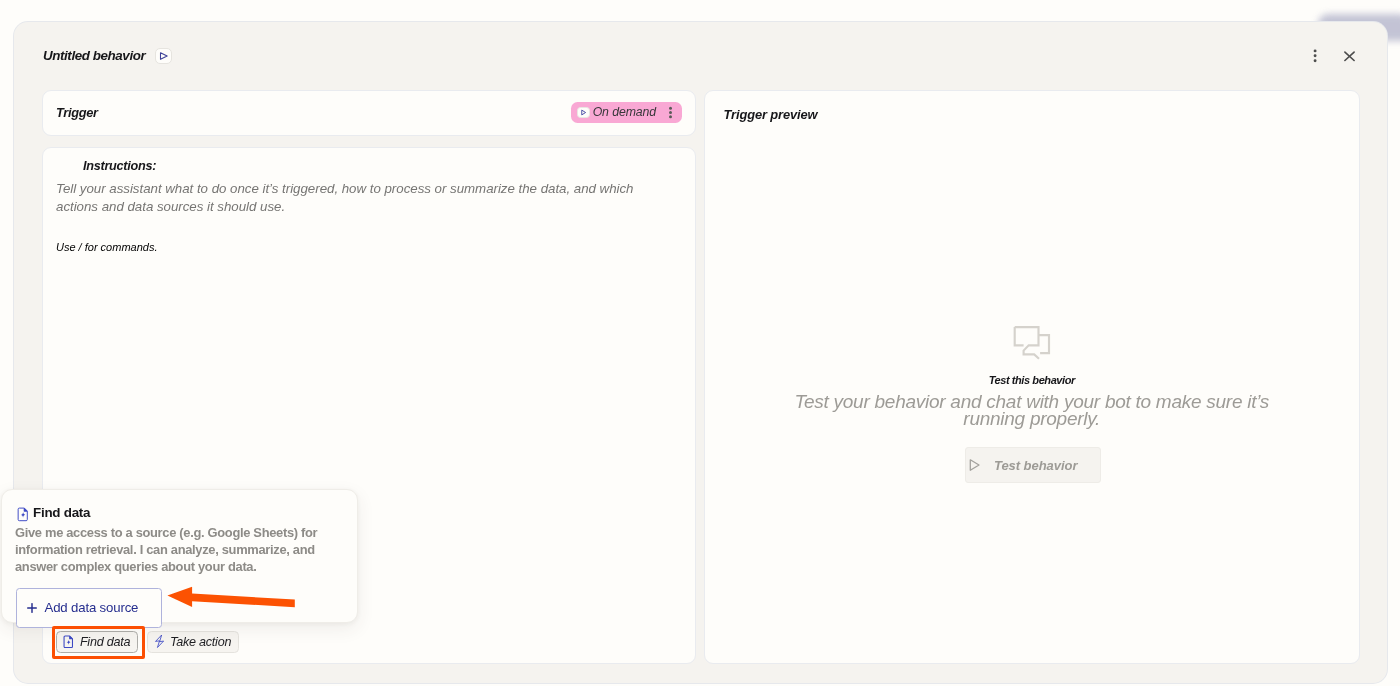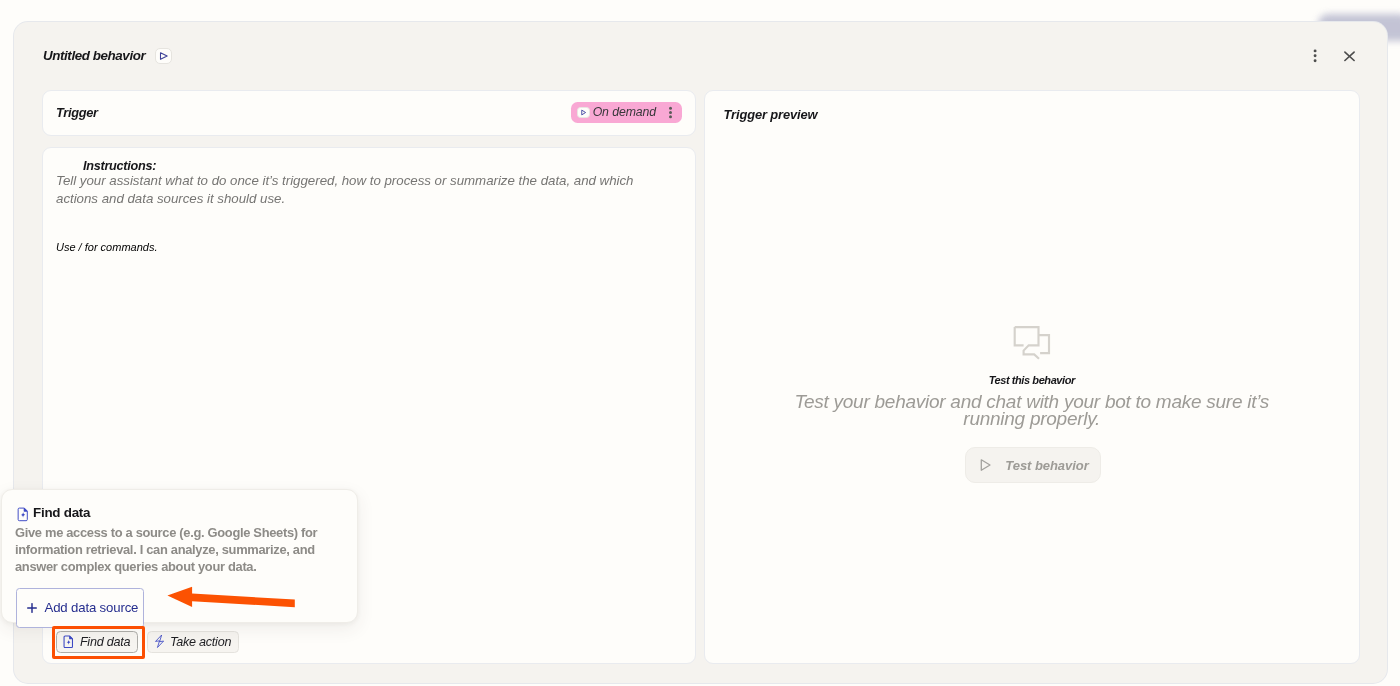--- a/index.html
+++ b/index.html
@@ -20,43 +20,43 @@
   .instr{top:124.5px;height:517px;}
   .rcard{position:absolute;left:690px;top:68px;width:655.5px;height:573.5px;background:#FEFDFA;border:1px solid #E9EBEF;border-radius:9px;}
 
   .trig-label{position:absolute;left:13.5px;top:12.5px;height:17px;line-height:17px;font-size:12.8px;font-weight:700;color:#17171a;letter-spacing:-0.3px;}
   .chip{position:absolute;right:12.5px;top:10.5px;height:21px;background:#f9a8d4;border-radius:6.5px;display:flex;align-items:center;padding:0 5px 0 6px;white-space:nowrap;}
   .chip-ico{width:12.5px;height:11px;background:#FEFDFA;border:1px solid #E9E7E2;border-radius:3.5px;display:flex;align-items:center;justify-content:center;margin-right:3px;flex:none;}
   .chip-txt{font-size:12.3px;color:#37373a;letter-spacing:-0.1px;}
   .chip-kebab{width:13px;height:13px;margin-left:8px;display:flex;align-items:center;justify-content:center;flex:none;}
 
   .instr-t{position:absolute;left:12.5px;top:10px;height:17px;line-height:17px;font-size:12.7px;font-weight:700;color:#17171a;letter-spacing:-0.28px;padding-left:28px;}
-  .instr-p{position:absolute;left:13.5px;top:24px;width:600px;font-size:13.3px;color:#767573;line-height:18.1px;letter-spacing:-0.02px;}
+  .instr-p{position:absolute;left:13.5px;top:32px;width:600px;font-size:13.3px;color:#767573;line-height:18.1px;letter-spacing:-0.02px;}
   .instr-p2{position:absolute;left:13.5px;top:90.6px;height:18px;line-height:18px;font-size:11px;color:#000000;white-space:nowrap;}
 
   .rc-t{position:absolute;left:18.5px;top:15px;height:17px;line-height:17px;font-size:12.9px;font-weight:700;color:#17171a;letter-spacing:-0.12px;}
   .empty{position:absolute;left:0;top:0;width:100%;text-align:center;}
   .emp-ico{position:absolute;left:0;top:233.5px;width:100%;display:flex;justify-content:center;}
   .emp-h{position:absolute;left:0;top:280.5px;width:100%;height:17px;line-height:17px;font-size:11px;font-weight:700;color:#17171a;letter-spacing:-0.42px;}
   .emp-p{position:absolute;left:0;top:301.5px;width:100%;font-size:19px;color:#9d9b96;line-height:17px;letter-spacing:-0.26px;}
-  .testbtn{position:absolute;left:260px;top:355.8px;width:136px;height:36.5px;background:#F5F3EF;border:1px solid #EEECE7;border-radius:10px;display:flex;align-items:center;justify-content:center;}
+  .testbtn{position:absolute;left:260px;top:355.8px;width:136px;height:36.5px;background:#F5F3EF;border:1px solid #EEECE7;border-radius:3px;display:flex;align-items:center;}
   .testbtn span{font-size:13px;color:#9d9b96;font-weight:600;letter-spacing:-0.05px;}
   .testbtn svg{margin-right:13px;margin-left:2px;}
 
   .actions{position:absolute;left:13.9px;top:483px;display:flex;gap:9.3px;}
   .abtn{height:22px;background:#F6F4F0;border:1px solid #E5E3DE;border-radius:4.5px;display:flex;align-items:center;padding:0 6.5px 0 6px;white-space:nowrap;}
   .abtn span{font-size:12.6px;color:#1f1f23;letter-spacing:-0.25px;}
   .abtn.active{border-color:#AEADA9;}
   .abtn svg{margin-right:5px;flex:none;}
 
   .pop{position:absolute;left:0.5px;top:489px;width:357.5px;height:133.5px;background:#FEFDFA;border:1px solid #EFEDE8;border-radius:11px;box-shadow:0 6px 18px rgba(60,55,45,.08),0 1px 4px rgba(60,55,45,.05);}
   .pop-ico{position:absolute;left:15px;top:16.5px;}
   .pop-h{position:absolute;left:31.5px;top:14px;height:17px;line-height:17px;font-size:13.4px;font-weight:700;color:#17171a;letter-spacing:-0.25px;white-space:nowrap;}
   .pop-p{position:absolute;left:13.5px;top:34px;width:331px;font-size:12.9px;color:#8d8b87;line-height:17px;letter-spacing:-0.31px;font-weight:bold;}
-  .pop-btn{position:absolute;left:14px;top:97.5px;height:40px;border:1px solid #AFB3DC;border-radius:3.5px;display:flex;align-items:center;padding:0 5px 0 10px;background:#FEFDFA;white-space:nowrap;}
+  .pop-btn{position:absolute;left:14px;top:97.5px;height:40px;border:1px solid #AFB3DC;border-radius:3.5px;display:flex;align-items:center;padding:0 23px 0 10px;background:#FEFDFA;white-space:nowrap;}
   .pop-btn span{font-size:13.2px;color:#252d8e;font-weight:400;letter-spacing:-0.15px;}
   .pop-btn svg{margin-right:8px;flex:none;}
 
   .hl{position:absolute;left:52px;top:625.5px;width:93px;height:33.5px;border:3.8px solid #FC4F02;border-radius:2px;}
   .arrow{position:absolute;left:164px;top:584px;}
 </style>
 </head>
 <body>
 
 <div class="stage">

